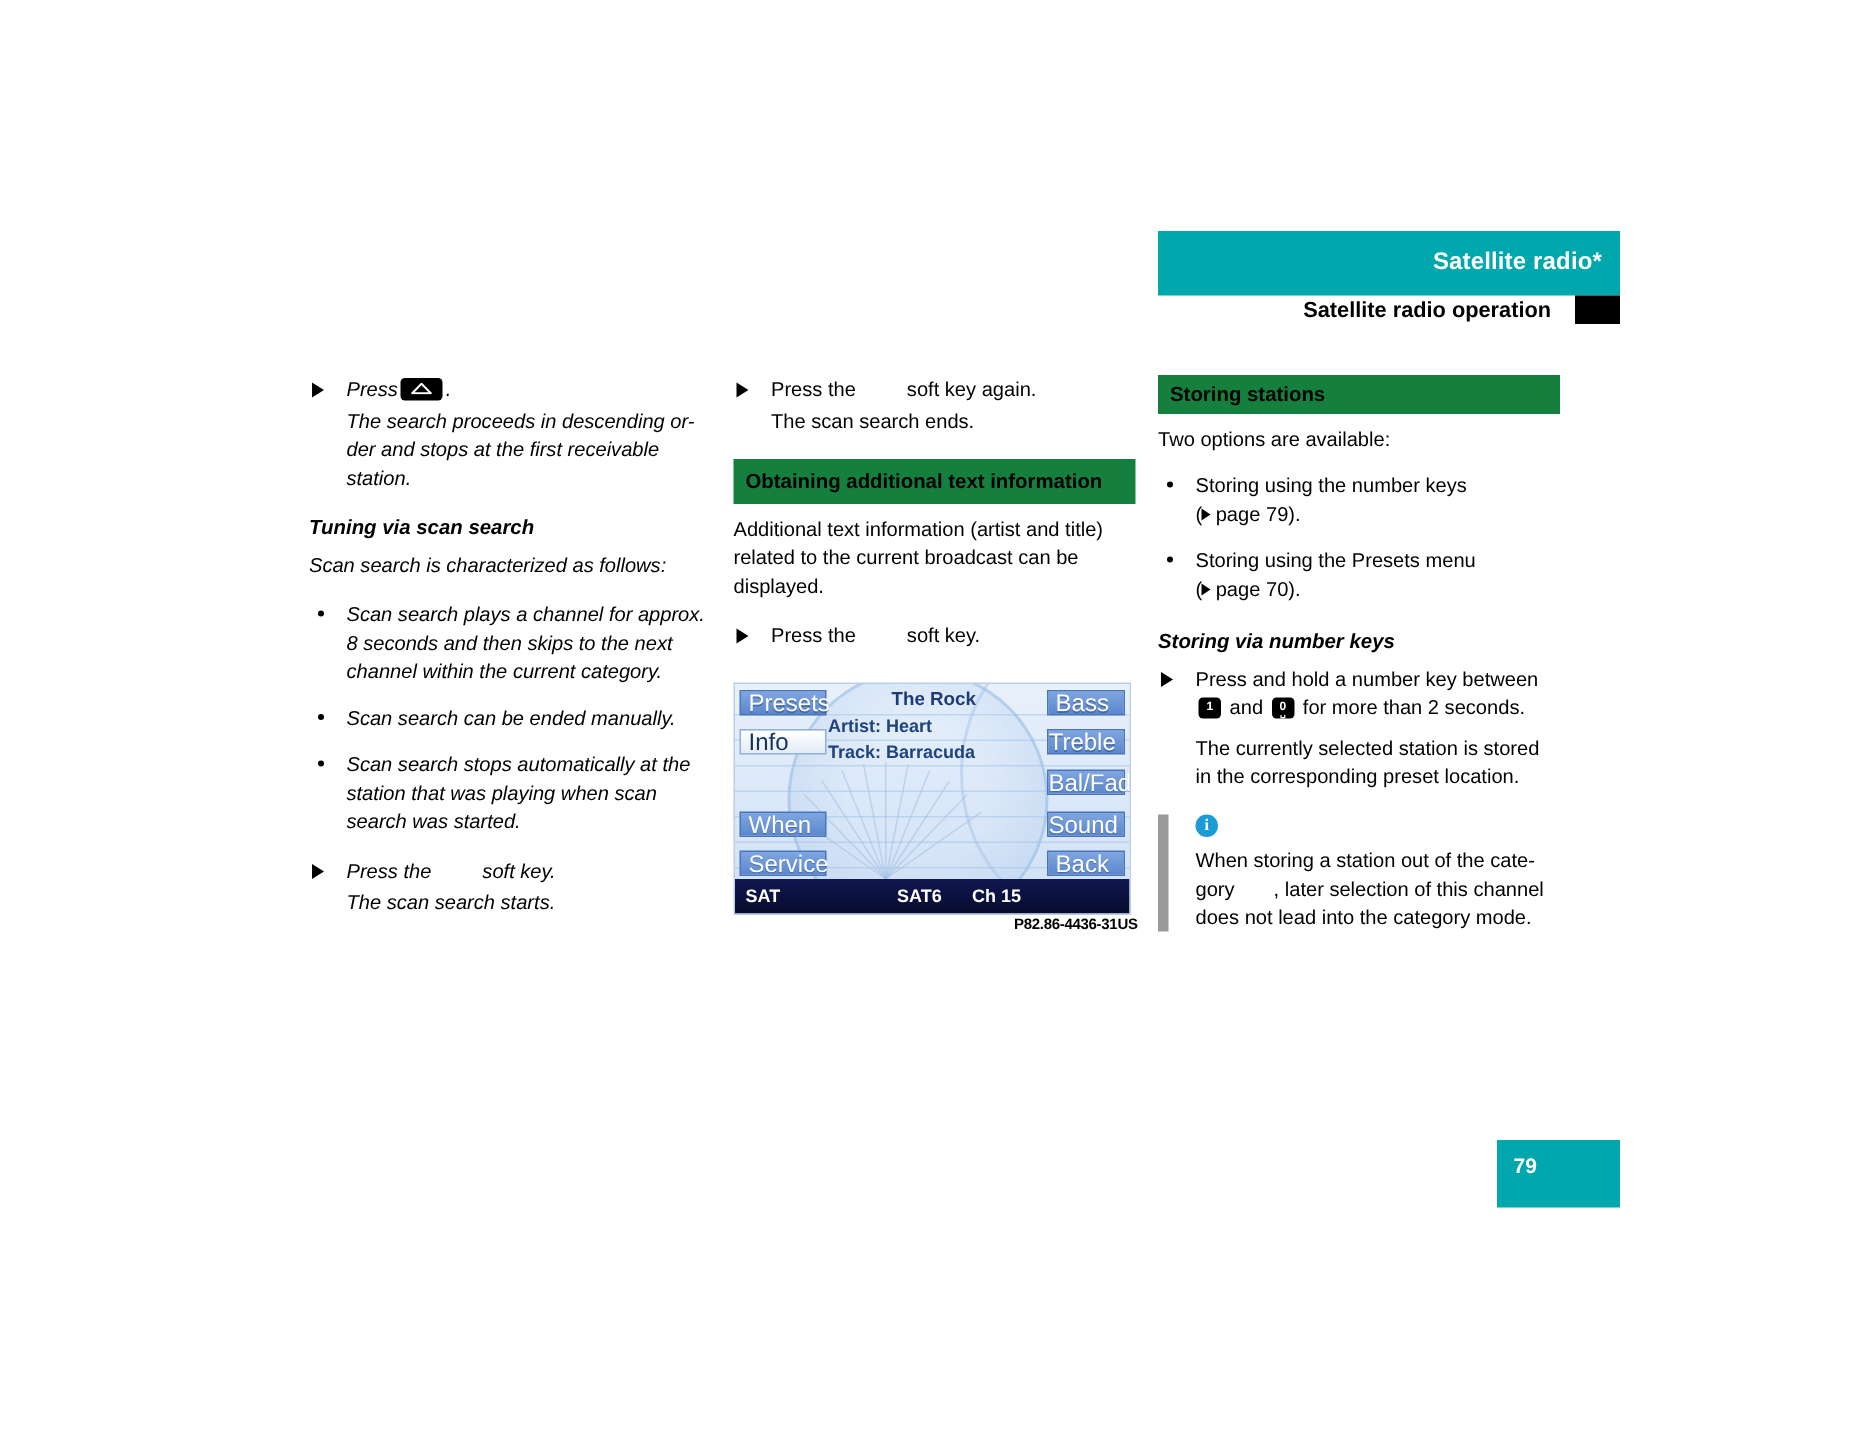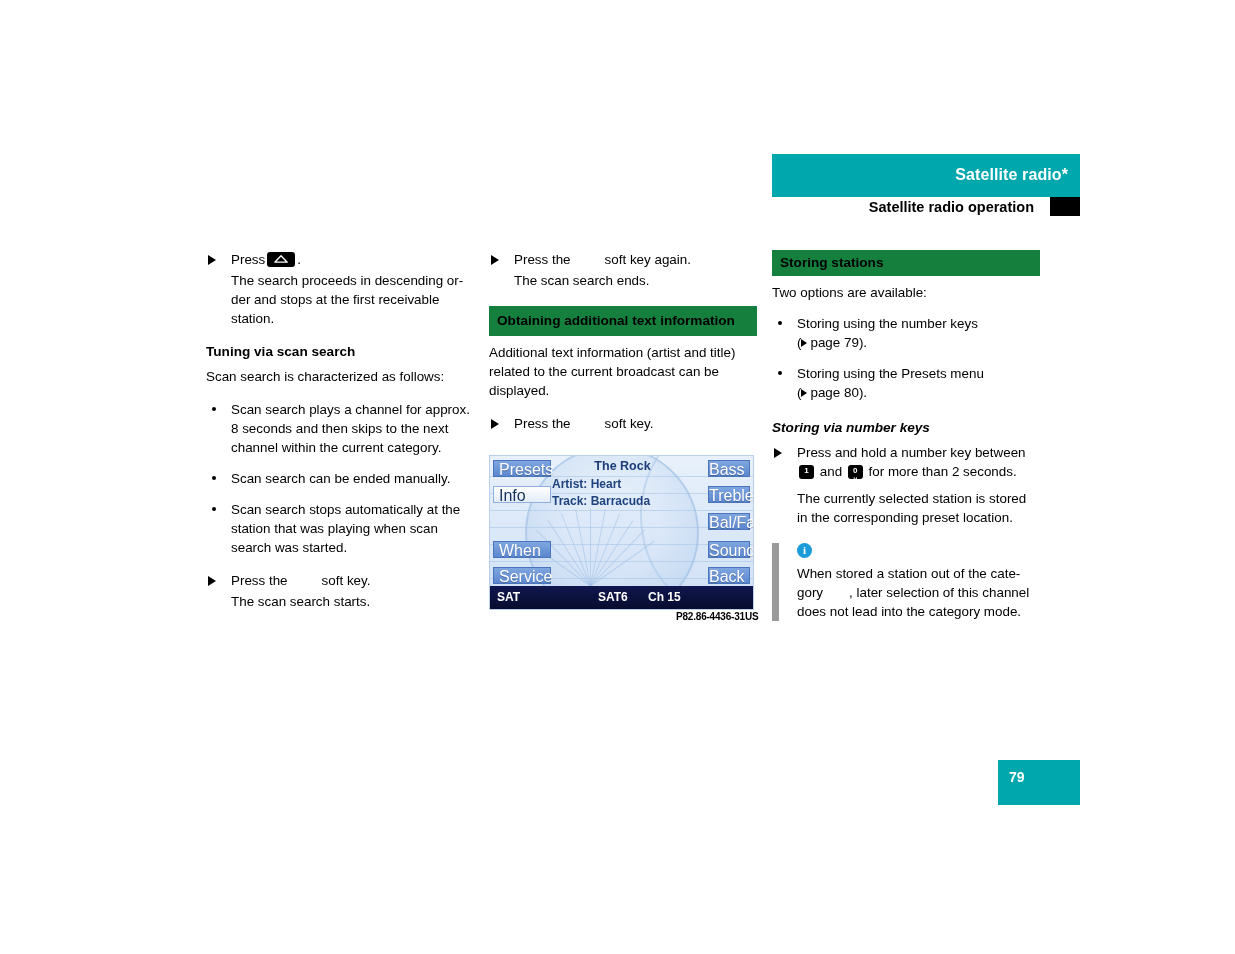--- a/index.html
+++ b/index.html
@@ -70,21 +70,21 @@
   }
 
   
   .col {
     position: absolute;
     top: 250px;
     font-size: 13.4px;
     line-height: 19px;
     color: #000;
   }
-  .col-left  { left: 206px; width: 275px; }
+  .col-left  { left: 206px; width: 275px; font-style: italic; }
   .col-mid   { left: 489px; width: 268px; }
   .col-right { left: 772px; width: 268px; }
 
   p { margin: 0; }
 
   .blk { margin-bottom: 14px; }
 
   
   .step {
     position: relative;
@@ -302,21 +302,21 @@
     color: #ffffff;
     font-size: 16px;
     font-weight: normal;
     line-height: 17px;
     box-sizing: border-box;
     border: 1px solid #4a74bb;
     white-space: nowrap;
     text-shadow: 0 1px 0 rgba(0,0,0,0.25);
   }
   .rbtn-l { left: 3px;  width: 58px; padding-left: 5px; text-align: left; }
-  .rbtn-r { right: 3px; width: 42px; padding-right: 5px; text-align: right; }
+  .rbtn-r { right: 3px; width: 52px; padding-right: 5px; text-align: center; }
   .rbtn.sel {
     background: linear-gradient(180deg,#ffffff 0%, #e3ecf8 100%);
     color: #16325c;
     border: 1px solid #8fb0dd;
     text-shadow: none;
   }
 
   .rtitle {
     position: absolute;
     left: 70px;
@@ -455,21 +455,21 @@
 
     <div class="bul">
       <span class="dot"></span>
       <span>Storing using the number keys</span><br>
       <span>(<span class="ref-tri"></span><span>page 79</span><span>).</span></span>
     </div>
 
     <div class="bul">
       <span class="dot"></span>
       <span>Storing using the Presets menu</span><br>
-      <span>(<span class="ref-tri"></span><span>page 80</span><span>).</span></span>
+      <span>(<span class="ref-tri"></span><span>page 70</span><span>).</span></span>
     </div>
 
     <h3 class="sub-italic" style="margin-top:16px">Storing via number keys</h3>
 
     <div class="step">
       <span class="tri"></span>
       <span>Press and hold a number key between</span>
       <span class="key-icon key-num">
         <span class="numtxt">1</span>
       </span>
@@ -478,21 +478,21 @@
         <span class="numtxt">0</span>
         <span class="zero-mark">␣</span>
       </span>
       <span>for more than 2 seconds.</span>
     </div>
     <div class="step-body" style="margin-top:8px">The currently selected station is stored in the corresponding preset location.</div>
 
     <div class="note">
       <div class="note-bar"></div>
       <div class="note-icon">i</div>
-      <p>When stored a station out of the cate-</p>
+      <p>When storing a station out of the cate-</p>
       <p><span>gory</span><span class="gap-xs"></span><span>, later selection of this channel</span></p>
       <p>does not lead into the category mode.</p>
     </div>
   </div>
 
   <div class="radio">
 
     <div class="radio-hlines">
       <i style="top:20px"></i>
         <i style="top:37px"></i>

